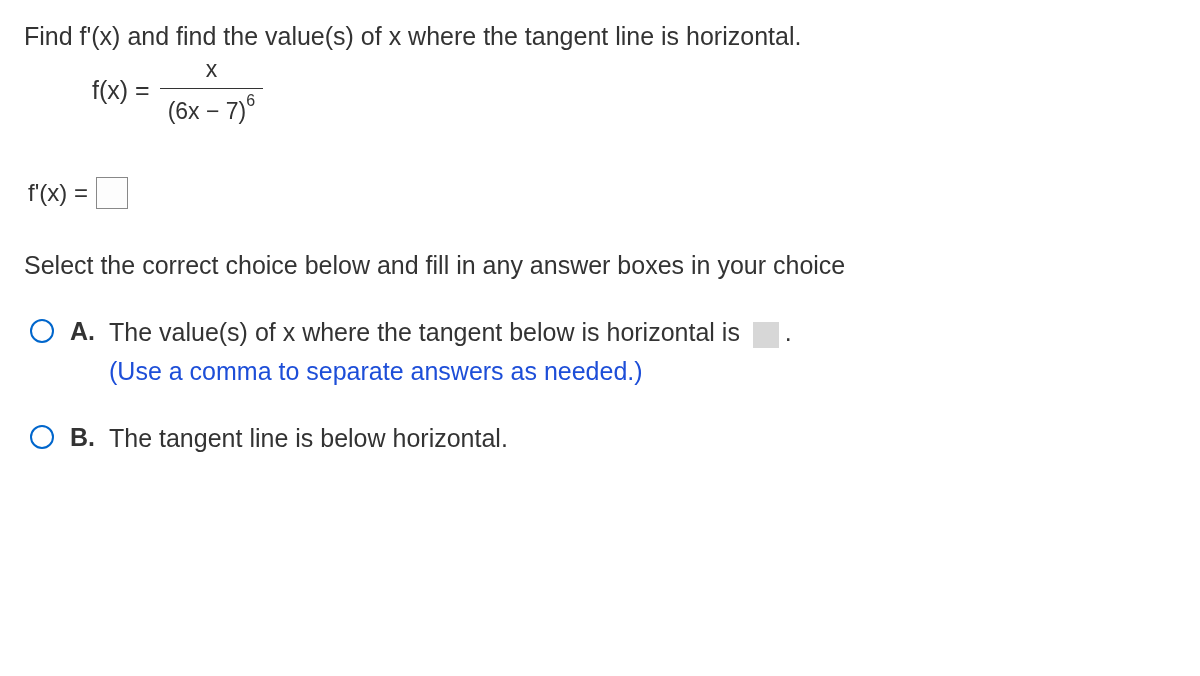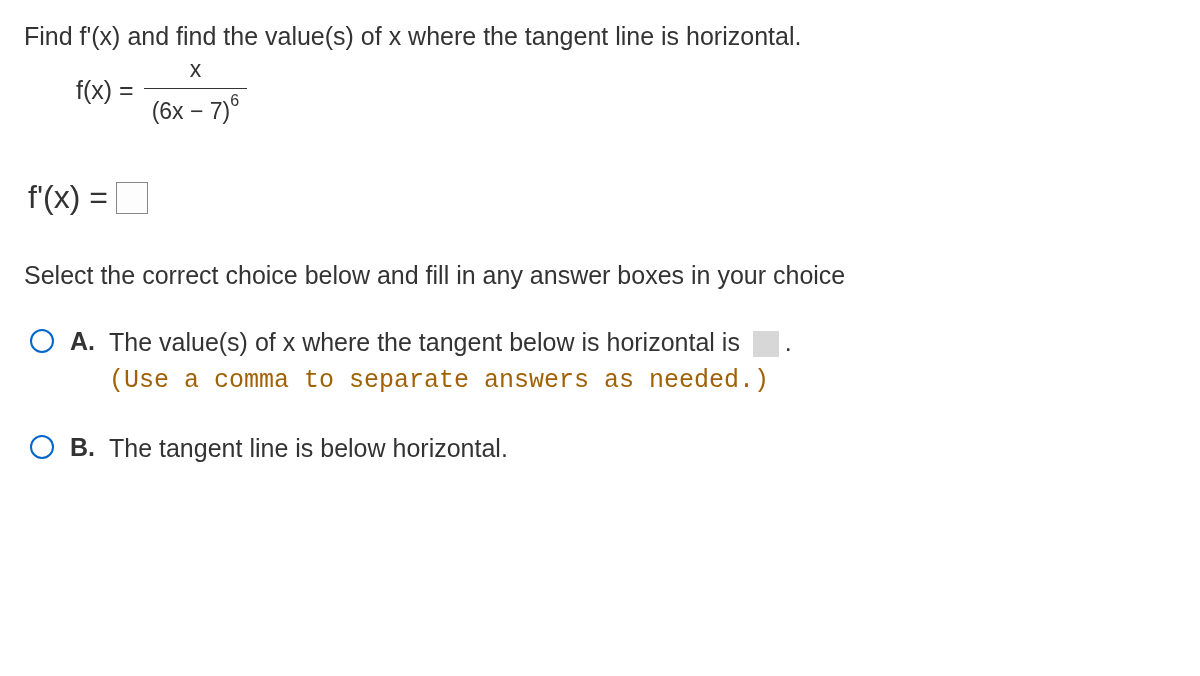--- a/index.html
+++ b/index.html
@@ -9,21 +9,21 @@
     margin: 0;
     padding: 20px 24px;
     line-height: 1.3;
     background: #fff;
   }
   .question-text {
   }
   .function-display {
     display: flex;
     align-items: center;
-    margin: 0 0 48px 52px;
+    margin: 0 0 48px 68px;
     font-size: 25px;
   }
   .func-label {
     margin-right: 4px;
   }
   .fraction {
     display: inline-flex;
     flex-direction: column;
     align-items: center;
     vertical-align: middle;
@@ -44,21 +44,21 @@
   .sup {
     font-size: 16px;
     vertical-align: super;
     position: relative;
     top: -4px;
   }
   .derivative-row {
     display: flex;
     align-items: center;
     margin: 0 0 40px 4px;
-    font-size: 32px;
+    font-size: 24px;
   }
   .answer-box {
     display: inline-block;
     width: 30px;
     height: 30px;
     border: 1px solid #888;
     background: #fdfdfd;
     margin-left: 8px;
     vertical-align: middle;
   }
@@ -96,22 +96,21 @@
     flex-shrink: 0;
     padding-top: 2px;
   }
   .choice-body {
     flex: 1;
   }
   .choice-text {
     line-height: 1.55;
   }
   .hint {
-    color: #a16207;
-    font-family: Liberation Mono, monospace;
+    color: #1d4ed8;
   }
 </style>
 </head>
 <body>
 
 <div class="question-text">Find f'(x) and find the value(s) of x where the tangent line is horizontal.</div>
 
 <div class="function-display">
   <span class="func-label">f(x) =</span>
   <span class="fraction">

